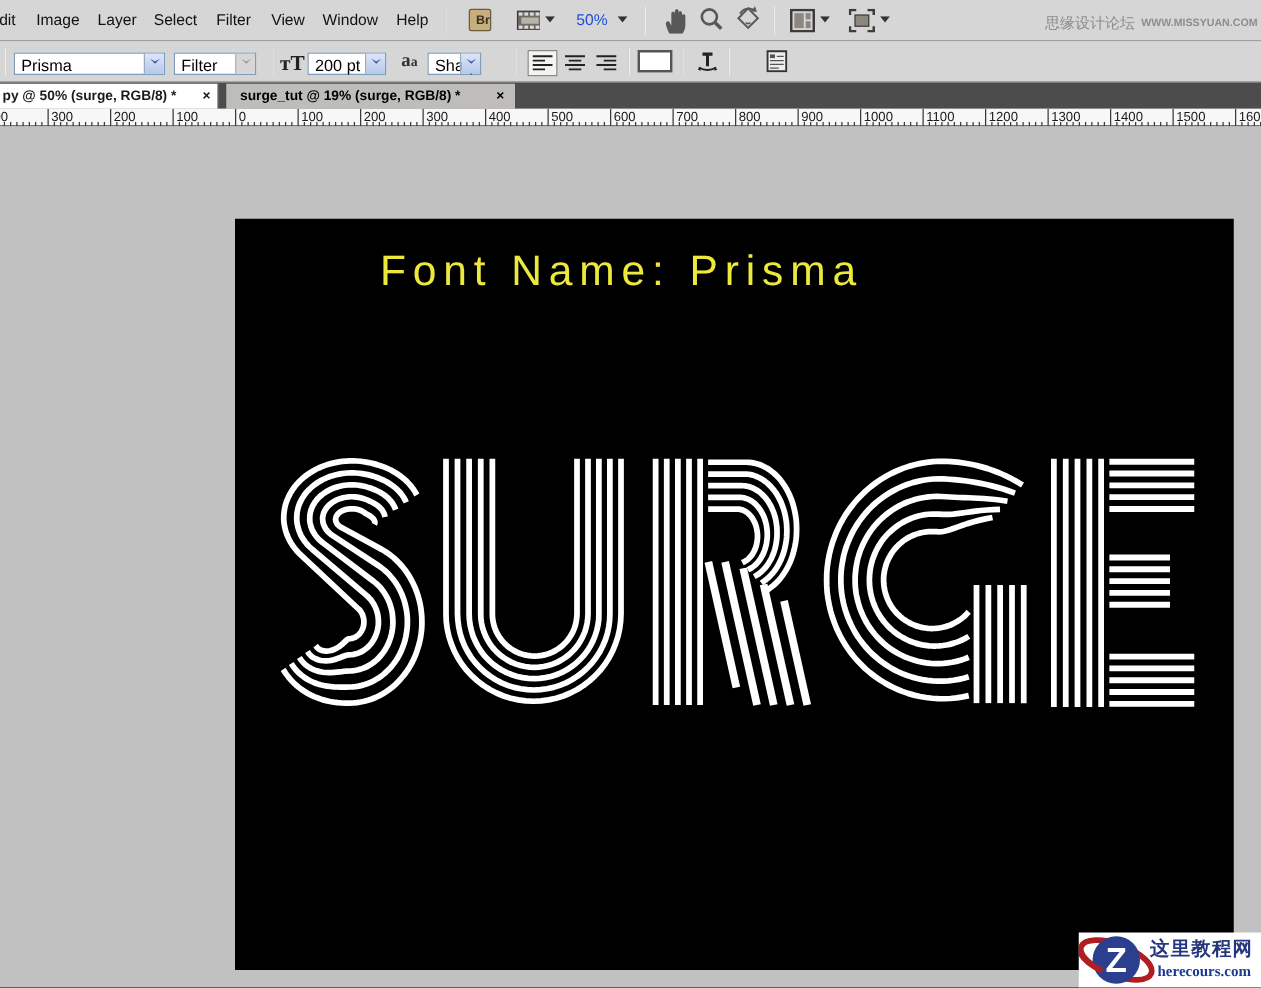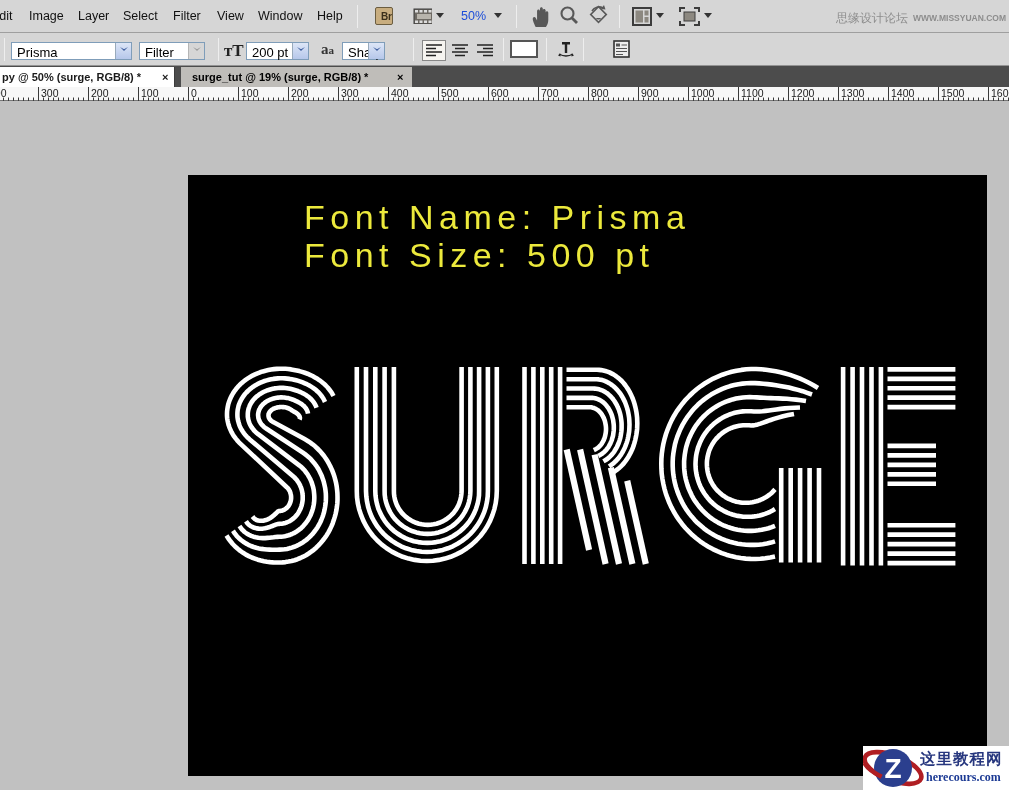--- a/index.html
+++ b/index.html
@@ -405,21 +405,20 @@
       <text x="741" y="9.5" font-size="10.5" fill="#1a1a1a" font-family="Liberation Sans, sans-serif">1100</text>
       <text x="791" y="9.5" font-size="10.5" fill="#1a1a1a" font-family="Liberation Sans, sans-serif">1200</text>
       <text x="841" y="9.5" font-size="10.5" fill="#1a1a1a" font-family="Liberation Sans, sans-serif">1300</text>
       <text x="891" y="9.5" font-size="10.5" fill="#1a1a1a" font-family="Liberation Sans, sans-serif">1400</text>
       <text x="941" y="9.5" font-size="10.5" fill="#1a1a1a" font-family="Liberation Sans, sans-serif">1500</text>
       <text x="991" y="9.5" font-size="10.5" fill="#1a1a1a" font-family="Liberation Sans, sans-serif">1600</text>
     </svg>
   </div>
 <div class="abs canvas">
   <div class="ytext" style="top:23px">Font Name: Prisma</div>
-  <div class="ytext" style="top:61px">Font Size: 500 pt</div>
   <svg width="799" height="601" viewBox="188 175 799 601" style="position:absolute;left:0;top:0">
       <path d="M333.5 396.0L332.3 393.8L330.9 391.6L329.3 389.5L327.7 387.5L325.8 385.5L323.9 383.7L321.8 382.0L319.6 380.3L317.4 378.8L315.0 377.4L312.6 376.0L310.0 374.8L307.5 373.7L304.8 372.8L302.1 371.9L299.4 371.1L296.7 370.4L293.9 369.9L291.1 369.4L288.2 369.0L285.4 368.8L282.5 368.7L279.6 368.7L276.8 368.9L273.9 369.1L271.1 369.5L268.3 370.1L265.5 370.7L262.8 371.4L260.1 372.3L257.5 373.3L255.0 374.4L252.5 375.6L250.1 377.0L247.8 378.4L245.6 379.9L243.5 381.5L241.5 383.2L239.6 385.0L237.8 386.9L236.2 388.8L234.7 390.8L233.3 392.9L232.0 395.1L230.9 397.3L229.9 399.5L229.0 401.8L228.3 404.1L227.8 406.4L227.4 408.8L227.1 411.2L227.0 413.5L227.0 415.9L227.2 418.3L227.6 420.7L228.1 423.0L228.7 425.3L229.5 427.6L230.5 429.9L231.5 432.1L232.7 434.2L234.1 436.4L235.6 438.4L237.2 440.4L238.9 442.3L240.8 444.1L286.8 487.2L286.8 487.2L287.3 487.6L287.8 488.1L288.2 488.7L288.6 489.2L289.0 489.8L289.3 490.4L289.7 491.0L290.0 491.7L290.2 492.3L290.4 493.0L290.6 493.7L290.8 494.3L290.9 495.0L291.0 495.7L291.1 496.5L291.1 497.2L291.1 497.9L291.1 498.6L291.0 499.3L290.9 500.0L290.8 500.7L290.6 501.4L290.4 502.1L290.2 502.7L289.9 503.4L289.6 504.0L289.3 504.6L289.0 505.2L288.6 505.8L288.2 506.4L287.7 506.9L287.3 507.4L286.8 507.9L286.3 508.3L285.8 508.7L285.2 509.1L284.7 509.4L284.1 509.8L283.5 510.0L282.9 510.3L282.3 510.5L281.6 510.7L281.0 510.8L280.4 510.9L279.7 511.0L279.1 511.0L278.4 511.2L277.7 511.7L277.0 512.4L276.1 513.2L275.0 514.2L273.9 515.3L272.5 516.4L271.1 517.5L269.4 518.5L267.7 519.4L265.9 520.1L263.9 520.6L262.0 520.8L260.1 520.8L258.2 520.5L256.5 520.0L254.9 519.1L253.6 517.9L252.5 516.5" fill="none" stroke="#fff" stroke-width="4.6" stroke-linecap="butt" stroke-linejoin="round"></path>
       <path d="M325.0 401.9L324.1 400.0L323.1 398.2L322.0 396.5L320.7 394.8L319.3 393.2L317.8 391.7L316.2 390.2L314.5 388.9L312.7 387.6L310.8 386.4L308.9 385.2L306.9 384.2L304.8 383.3L302.7 382.4L300.6 381.6L298.5 380.9L296.3 380.3L294.0 379.7L291.8 379.3L289.5 378.9L287.2 378.6L284.9 378.4L282.6 378.3L280.3 378.3L278.0 378.4L275.7 378.6L273.4 378.9L271.1 379.3L268.9 379.8L266.7 380.4L264.5 381.0L262.4 381.8L260.4 382.7L258.4 383.6L256.4 384.7L254.5 385.8L252.7 387.0L251.0 388.3L249.4 389.6L247.9 391.0L246.4 392.5L245.0 394.0L243.8 395.6L242.6 397.3L241.6 399.0L240.7 400.7L239.8 402.5L239.1 404.3L238.5 406.1L238.1 408.0L237.7 409.8L237.5 411.7L237.4 413.6L237.4 415.5L237.5 417.4L237.8 419.3L238.2 421.2L238.7 423.0L239.3 424.8L240.0 426.6L240.8 428.4L241.8 430.1L242.9 431.8L244.0 433.4L245.3 435.0L246.7 436.6L248.2 438.0L249.7 439.4L293.4 476.5L293.4 476.5L294.4 477.4L295.3 478.4L296.2 479.3L297.1 480.4L297.8 481.5L298.6 482.6L299.3 483.8L299.9 485.0L300.4 486.2L301.0 487.5L301.4 488.8L301.8 490.1L302.1 491.4L302.4 492.8L302.5 494.2L302.7 495.6L302.7 497.0L302.7 498.4L302.7 499.7L302.5 501.1L302.3 502.5L302.0 503.9L301.7 505.2L301.3 506.5L300.8 507.8L300.3 509.1L299.7 510.3L299.1 511.5L298.4 512.7L297.7 513.8L296.9 514.9L296.0 515.9L295.1 516.9L294.2 517.8L293.2 518.6L292.2 519.4L291.1 520.2L290.0 520.9L288.9 521.5L287.7 522.0L286.6 522.5L285.4 522.9L284.1 523.2L282.9 523.5L281.7 523.7L280.4 523.8L279.2 523.9L277.9 524.0L276.6 524.4L275.3 524.8L273.8 525.4L272.3 526.0L270.6 526.6L268.8 527.3L267.0 527.8L265.0 528.3L263.0 528.6L260.9 528.7L258.7 528.6L256.6 528.4L254.5 527.8L252.5 527.0L250.5 526.0L248.8 524.7L247.3 523.1L246.0 521.2" fill="none" stroke="#fff" stroke-width="4.6" stroke-linecap="butt" stroke-linejoin="round"></path>
       <path d="M316.5 407.8L316.0 406.3L315.3 404.9L314.5 403.5L313.6 402.1L312.6 400.8L311.5 399.6L310.4 398.4L309.1 397.3L307.8 396.3L306.4 395.3L304.9 394.4L303.4 393.5L301.9 392.8L300.3 392.0L298.7 391.4L297.1 390.7L295.4 390.2L293.8 389.7L292.1 389.2L290.4 388.8L288.6 388.5L286.9 388.2L285.1 388.0L283.3 387.9L281.5 387.9L279.8 387.9L278.0 388.0L276.2 388.2L274.5 388.4L272.7 388.8L271.0 389.2L269.3 389.7L267.7 390.2L266.1 390.8L264.5 391.5L263.0 392.3L261.5 393.1L260.1 394.0L258.7 394.9L257.5 395.9L256.2 396.9L255.1 398.0L254.0 399.1L253.0 400.3L252.1 401.5L251.3 402.8L250.5 404.1L249.8 405.4L249.3 406.8L248.8 408.1L248.4 409.5L248.1 410.9L247.9 412.3L247.8 413.8L247.8 415.2L247.8 416.6L248.0 418.0L248.3 419.4L248.6 420.8L249.1 422.2L249.6 423.6L250.2 424.9L251.0 426.2L251.8 427.5L252.7 428.7L253.6 429.9L254.7 431.1L255.8 432.2L257.0 433.2L258.2 434.2L298.9 465.1L298.9 465.1L300.4 466.3L301.9 467.6L303.3 469.0L304.6 470.4L305.8 472.0L307.0 473.6L308.1 475.3L309.1 477.0L310.1 478.8L310.9 480.6L311.7 482.5L312.3 484.5L312.9 486.4L313.4 488.4L313.8 490.5L314.0 492.5L314.2 494.6L314.3 496.7L314.3 498.7L314.2 500.8L314.0 502.9L313.7 504.9L313.3 506.9L312.8 508.9L312.2 510.9L311.5 512.8L310.8 514.7L309.9 516.5L308.9 518.3L307.9 520.1L306.8 521.7L305.6 523.3L304.3 524.8L303.0 526.3L301.6 527.7L300.2 528.9L298.6 530.1L297.1 531.2L295.4 532.2L293.8 533.2L292.0 534.0L290.3 534.7L288.5 535.3L286.7 535.8L284.9 536.2L283.0 536.5L281.2 536.7L279.3 536.8L277.4 536.9L275.5 537.0L273.6 537.3L271.6 537.5L269.5 537.7L267.4 537.9L265.2 538.1L262.9 538.1L260.6 538.0L258.3 537.8L255.9 537.3L253.5 536.7L251.2 535.9L248.9 534.8L246.7 533.5L244.6 532.0L242.7 530.2L241.0 528.2L239.5 526.0" fill="none" stroke="#fff" stroke-width="4.6" stroke-linecap="butt" stroke-linejoin="round"></path>
       <path d="M308.0 413.6L307.8 412.6L307.5 411.5L307.1 410.5L306.6 409.5L306.0 408.6L305.4 407.6L304.6 406.8L303.8 405.9L302.9 405.2L302.0 404.4L301.0 403.7L300.0 403.1L298.9 402.5L297.9 401.9L296.8 401.4L295.7 400.9L294.7 400.4L293.6 399.9L292.5 399.5L291.4 399.1L290.2 398.7L289.1 398.4L287.9 398.1L286.7 397.9L285.5 397.7L284.3 397.5L283.0 397.5L281.8 397.4L280.5 397.4L279.3 397.5L278.1 397.6L276.9 397.8L275.6 398.0L274.5 398.2L273.3 398.6L272.1 398.9L271.0 399.3L269.9 399.7L268.9 400.2L267.8 400.8L266.9 401.3L265.9 401.9L265.0 402.6L264.2 403.3L263.3 404.0L262.6 404.7L261.9 405.5L261.2 406.3L260.7 407.1L260.1 408.0L259.7 408.8L259.2 409.7L258.9 410.6L258.6 411.5L258.4 412.5L258.2 413.4L258.1 414.3L258.1 415.3L258.2 416.2L258.3 417.1L258.4 418.1L258.7 419.0L259.0 419.9L259.4 420.8L259.8 421.7L260.3 422.5L260.8 423.4L261.4 424.2L262.1 425.0L262.8 425.7L263.6 426.5L264.4 427.2L265.3 427.9L266.2 428.5L302.9 452.6L302.9 452.6L305.0 454.1L307.0 455.7L309.0 457.4L310.9 459.2L312.6 461.2L314.3 463.2L315.9 465.3L317.4 467.5L318.8 469.8L320.0 472.2L321.2 474.7L322.2 477.2L323.1 479.7L323.9 482.4L324.5 485.0L325.1 487.7L325.5 490.4L325.8 493.2L325.9 495.9L325.9 498.7L325.8 501.4L325.5 504.2L325.1 506.9L324.6 509.6L324.0 512.3L323.2 514.9L322.3 517.5L321.3 520.0L320.2 522.5L318.9 524.9L317.6 527.2L316.1 529.4L314.5 531.5L312.9 533.6L311.1 535.5L309.2 537.3L307.3 539.1L305.3 540.7L303.2 542.2L301.0 543.5L298.8 544.8L296.5 545.9L294.2 546.8L291.8 547.6L289.4 548.3L287.0 548.9L284.5 549.3L282.1 549.5L279.6 549.6L277.1 549.7L274.6 549.7L272.1 549.7L269.5 549.6L266.9 549.5L264.3 549.2L261.7 548.9L259.0 548.4L256.3 547.8L253.7 547.0L251.0 546.0L248.4 544.8L245.8 543.4L243.3 541.8L241.0 540.0L238.7 538.0L236.6 535.8L234.7 533.4L233.0 530.8" fill="none" stroke="#fff" stroke-width="4.6" stroke-linecap="butt" stroke-linejoin="round"></path>
       <path d="M299.5 419.5L299.8 418.9L299.9 418.2L299.9 417.6L299.7 416.9L299.5 416.3L299.1 415.7L298.7 415.1L298.2 414.5L297.6 414.0L297.0 413.5L296.4 413.0L295.8 412.6L295.1 412.2L294.5 411.9L293.8 411.5L293.3 411.2L292.7 410.9L292.2 410.6L291.7 410.2L291.3 409.9L290.8 409.6L290.3 409.3L289.8 409.0L289.3 408.7L288.7 408.4L288.1 408.2L287.5 408.0L286.9 407.8L286.3 407.6L285.7 407.4L285.0 407.3L284.4 407.2L283.7 407.1L283.0 407.1L282.3 407.0L281.7 407.0L281.0 407.0L280.3 407.0L279.6 407.1L279.0 407.2L278.3 407.3L277.6 407.4L277.0 407.5L276.4 407.7L275.7 407.9L275.1 408.1L274.6 408.3L274.0 408.6L273.4 408.8L272.9 409.1L272.4 409.4L271.9 409.7L271.5 410.1L271.1 410.4L270.7 410.8L270.3 411.2L270.0 411.6L269.7 412.0L269.4 412.4L269.2 412.8L269.0 413.2L268.8 413.6L268.7 414.1L268.6 414.5L268.5 415.0L268.5 415.4L268.5 415.8L268.6 416.3L268.6 416.7L268.8 417.2L268.9 417.6L269.1 418.0L269.3 418.5L269.6 418.9L269.8 419.3L270.2 419.7L270.5 420.0L270.9 420.4L271.3 420.8L271.7 421.1L272.2 421.4L272.7 421.8L273.2 422.0L304.6 439.1L304.6 439.1L307.4 440.7L310.0 442.4L312.6 444.3L315.1 446.3L317.4 448.5L319.7 450.8L321.8 453.2L323.9 455.8L325.8 458.5L327.6 461.3L329.2 464.2L330.7 467.1L332.1 470.2L333.3 473.3L334.4 476.5L335.3 479.8L336.1 483.1L336.7 486.5L337.1 489.9L337.4 493.3L337.5 496.7L337.5 500.1L337.3 503.5L336.9 506.9L336.4 510.3L335.7 513.6L334.8 516.9L333.8 520.1L332.7 523.3L331.4 526.4L330.0 529.4L328.4 532.3L326.7 535.2L324.8 537.9L322.8 540.5L320.7 543.0L318.5 545.4L316.2 547.7L313.8 549.8L311.3 551.7L308.7 553.5L306.0 555.2L303.2 556.7L300.4 558.0L297.5 559.2L294.5 560.2L291.5 561.0L288.5 561.6L285.5 562.1L282.4 562.4L279.3 562.5L276.3 562.5L273.2 562.4L270.1 562.1L267.0 561.7L263.9 561.2L260.9 560.5L257.8 559.7L254.8 558.6L251.8 557.5L248.8 556.1L245.9 554.6L243.1 552.8L240.3 550.9L237.7 548.8L235.1 546.5L232.7 544.0L230.5 541.3L228.4 538.5L226.5 535.5" fill="none" stroke="#fff" stroke-width="4.6" stroke-linecap="butt" stroke-linejoin="round"></path>
       <path d="M356.8 367.0L356.8 491.0L357.0 497.1L357.8 503.2L359.1 509.1L361.0 514.9L363.3 520.6L366.1 526.0L369.4 531.2L373.1 536.0L377.3 540.5L381.8 544.6L386.6 548.3L391.8 551.6L397.2 554.4L402.8 556.8L408.6 558.6L414.6 559.9L420.6 560.7L426.8 561.0L432.9 560.7L438.9 559.9L444.9 558.6L450.7 556.8L456.3 554.4L461.8 551.6L466.9 548.3L471.7 544.6L476.2 540.5L480.4 536.0L484.1 531.2L487.4 526.0L490.2 520.6L492.5 514.9L494.4 509.1L495.7 503.2L496.5 497.1L496.8 491.0L496.8 367.0" fill="none" stroke="#fff" stroke-width="4.6" stroke-linecap="butt" stroke-linejoin="round"></path>
       <path d="M366.0 367.0L366.0 491.0L366.3 496.3L367.0 501.6L368.1 506.8L369.7 511.9L371.7 516.8L374.2 521.5L377.0 526.0L380.3 530.2L383.9 534.1L387.8 537.7L392.0 540.9L396.5 543.8L401.2 546.3L406.1 548.3L411.2 549.9L416.4 551.0L421.7 551.7L427.0 552.0L432.3 551.7L437.6 551.0L442.8 549.9L447.8 548.3L452.8 546.3L457.5 543.8L462.0 540.9L466.2 537.7L470.1 534.1L473.7 530.2L476.9 526.0L479.8 521.5L482.2 516.8L484.3 511.9L485.9 506.8L487.0 501.6L487.7 496.3L487.9 491.0L487.9 367.0" fill="none" stroke="#fff" stroke-width="4.6" stroke-linecap="butt" stroke-linejoin="round"></path>
       <path d="M375.3 367.0L375.3 491.0L375.5 495.5L376.1 500.0L377.1 504.4L378.4 508.8L380.2 512.9L382.3 517.0L384.7 520.8L387.4 524.4L390.5 527.7L393.8 530.8L397.4 533.5L401.3 536.0L405.3 538.1L409.5 539.8L413.8 541.2L418.2 542.1L422.7 542.7L427.2 542.9L431.8 542.7L436.2 542.1L440.7 541.2L445.0 539.8L449.2 538.1L453.2 536.0L457.0 533.5L460.6 530.8L463.9 527.7L467.0 524.4L469.8 520.8L472.2 517.0L474.3 512.9L476.0 508.8L477.4 504.4L478.4 500.0L479.0 495.5L479.1 491.0L479.1 367.0" fill="none" stroke="#fff" stroke-width="4.6" stroke-linecap="butt" stroke-linejoin="round"></path>
       <path d="M384.6 367.0L384.6 491.0L384.7 494.7L385.2 498.4L386.0 502.1L387.2 505.7L388.6 509.1L390.3 512.4L392.3 515.6L394.6 518.6L397.1 521.3L399.9 523.9L402.9 526.1L406.0 528.1L409.3 529.9L412.8 531.3L416.4 532.4L420.0 533.2L423.7 533.7L427.5 533.9L431.2 533.7L434.9 533.2L438.6 532.4L442.1 531.3L445.6 529.9L448.9 528.1L452.1 526.1L455.0 523.9L457.8 521.3L460.3 518.6L462.6 515.6L464.6 512.4L466.3 509.1L467.8 505.7L468.9 502.1L469.7 498.4L470.2 494.7L470.4 491.0L470.4 367.0" fill="none" stroke="#fff" stroke-width="4.6" stroke-linecap="butt" stroke-linejoin="round"></path>

